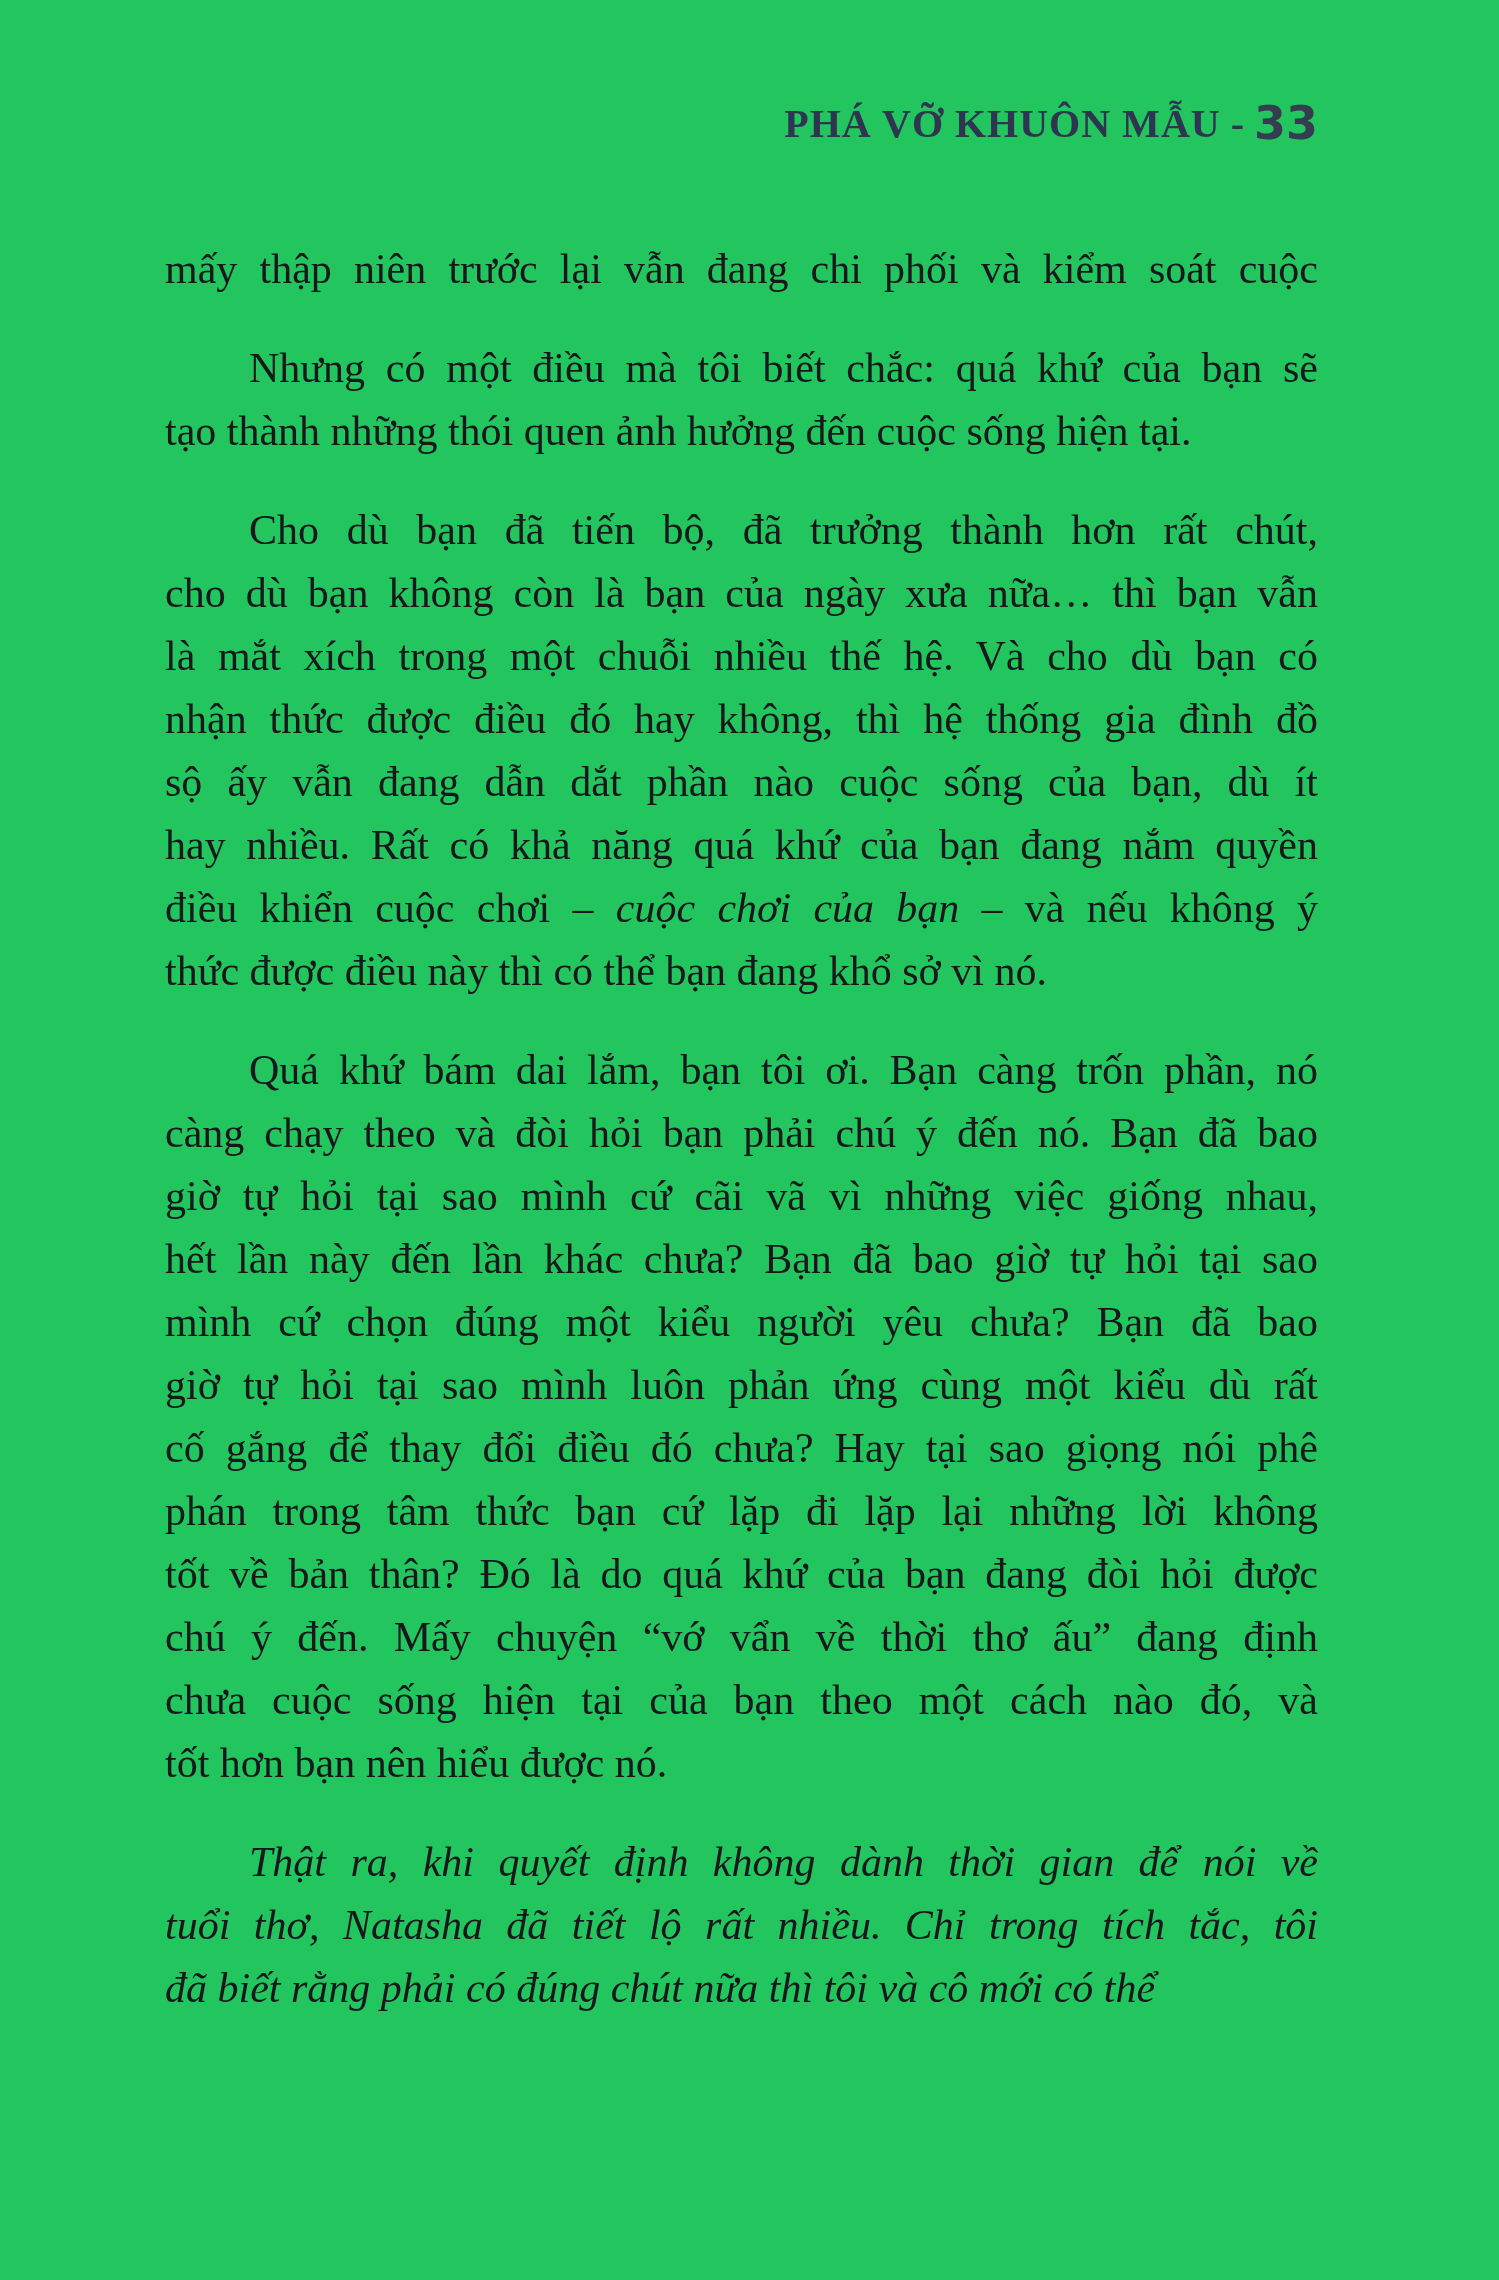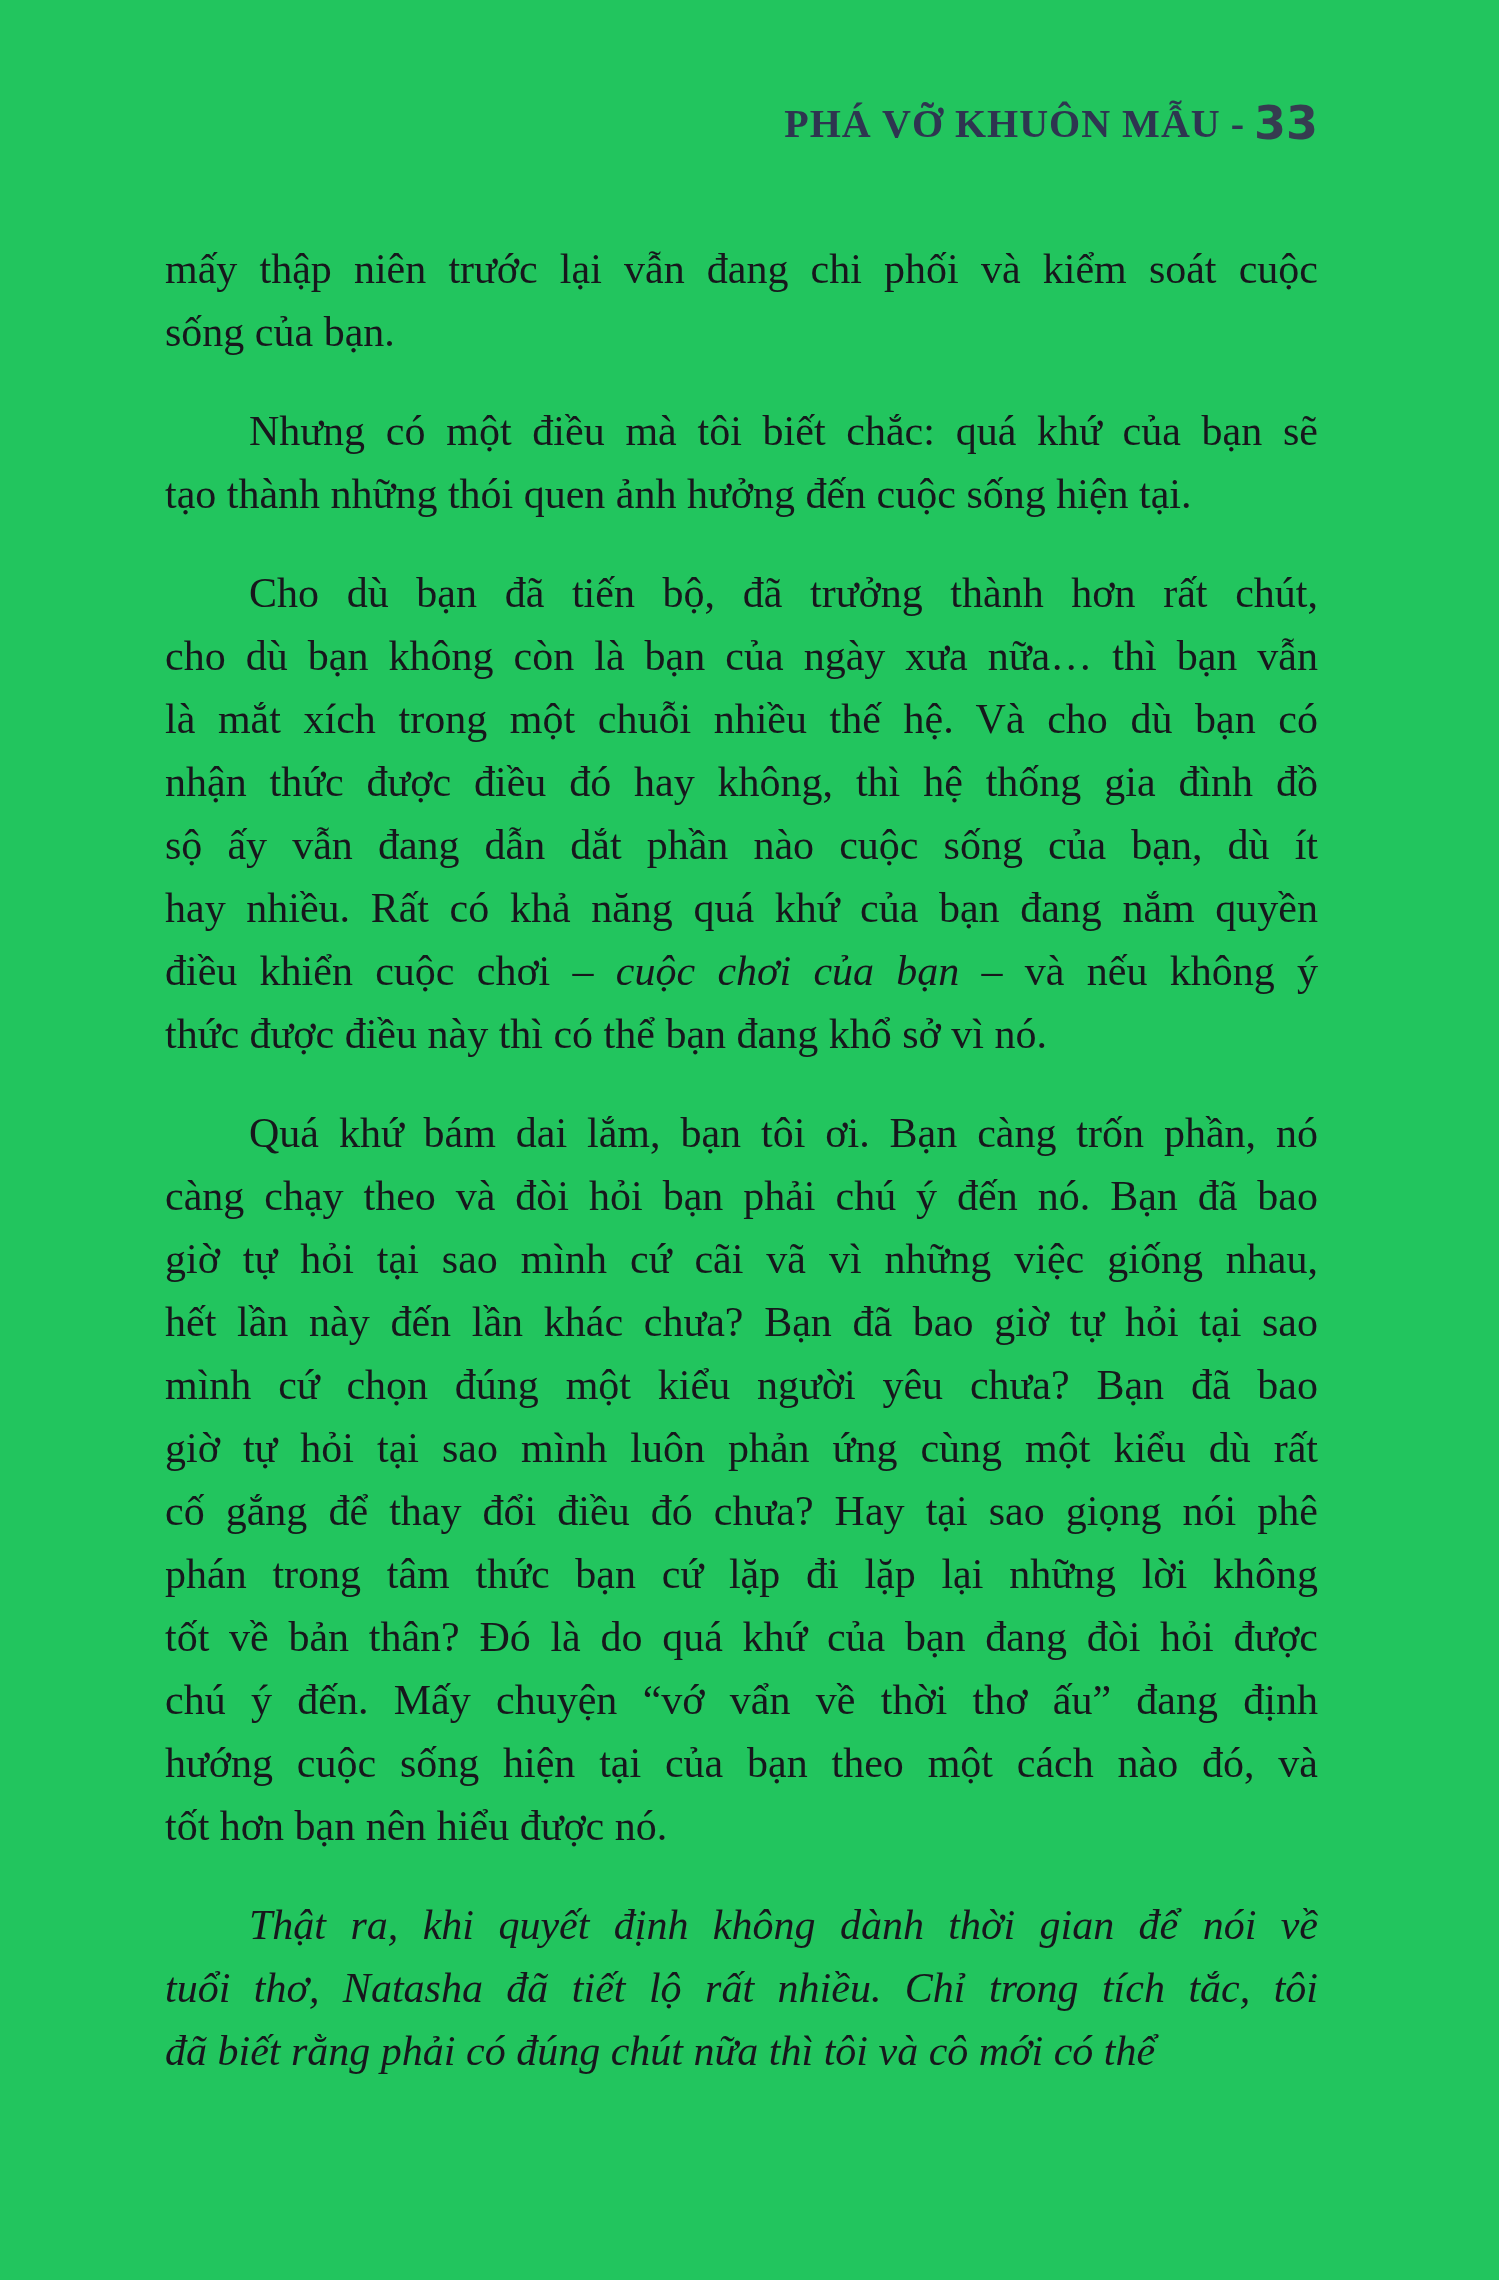--- a/index.html
+++ b/index.html
@@ -83,21 +83,20 @@
 
   <div class="running-header">
     <span class="header-title">PHÁ VỠ KHUÔN MẪU</span>
     <span class="header-sep">-</span>
     <span class="header-num">33</span>
   </div>
 
   <div class="text-block" id="paragraphs">
       <div class="paragraph">
         <div class="line"><span>mấy thập niên trước lại vẫn đang chi phối và kiểm soát cuộc</span></div>
-        <div class="line last"><span>sống của bạn.</span></div>
       </div>
       <div class="paragraph">
         <div class="line indent"><span>Nhưng có một điều mà tôi biết chắc: quá khứ của bạn sẽ</span></div>
         <div class="line last"><span>tạo thành những thói quen ảnh hưởng đến cuộc sống hiện tại.</span></div>
       </div>
       <div class="paragraph">
         <div class="line indent"><span>Cho dù bạn đã tiến bộ, đã trưởng thành hơn rất chút,</span></div>
         <div class="line"><span>cho dù bạn không còn là bạn của ngày xưa nữa… thì bạn vẫn</span></div>
         <div class="line"><span>là mắt xích trong một chuỗi nhiều thế hệ. Và cho dù bạn có</span></div>
         <div class="line"><span>nhận thức được điều đó hay không, thì hệ thống gia đình đồ</span></div>
@@ -110,21 +109,21 @@
         <div class="line indent"><span>Quá khứ bám dai lắm, bạn tôi ơi. Bạn càng trốn phần, nó</span></div>
         <div class="line"><span>càng chạy theo và đòi hỏi bạn phải chú ý đến nó. Bạn đã bao</span></div>
         <div class="line"><span>giờ tự hỏi tại sao mình cứ cãi vã vì những việc giống nhau,</span></div>
         <div class="line"><span>hết lần này đến lần khác chưa? Bạn đã bao giờ tự hỏi tại sao</span></div>
         <div class="line"><span>mình cứ chọn đúng một kiểu người yêu chưa? Bạn đã bao</span></div>
         <div class="line"><span>giờ tự hỏi tại sao mình luôn phản ứng cùng một kiểu dù rất</span></div>
         <div class="line"><span>cố gắng để thay đổi điều đó chưa? Hay tại sao giọng nói phê</span></div>
         <div class="line"><span>phán trong tâm thức bạn cứ lặp đi lặp lại những lời không</span></div>
         <div class="line"><span>tốt về bản thân? Đó là do quá khứ của bạn đang đòi hỏi được</span></div>
         <div class="line"><span>chú ý đến. Mấy chuyện “vớ vẩn về thời thơ ấu” đang định</span></div>
-        <div class="line"><span>hướng cuộc sống hiện tại của bạn theo một cách nào đó, và</span></div>
+        <div class="line"><span>chưa cuộc sống hiện tại của bạn theo một cách nào đó, và</span></div>
         <div class="line last"><span>tốt hơn bạn nên hiểu được nó.</span></div>
       </div>
       <div class="paragraph">
         <div class="line indent"><span>Thật ra, khi quyết định không dành thời gian để nói về</span></div>
         <div class="line"><span>tuổi thơ, Natasha đã tiết lộ rất nhiều. Chỉ trong tích tắc, tôi</span></div>
         <div class="line last"><span>đã biết rằng phải có đúng chút nữa thì tôi và cô mới có thể</span></div>
       </div>
     </div>
 
 </div>

